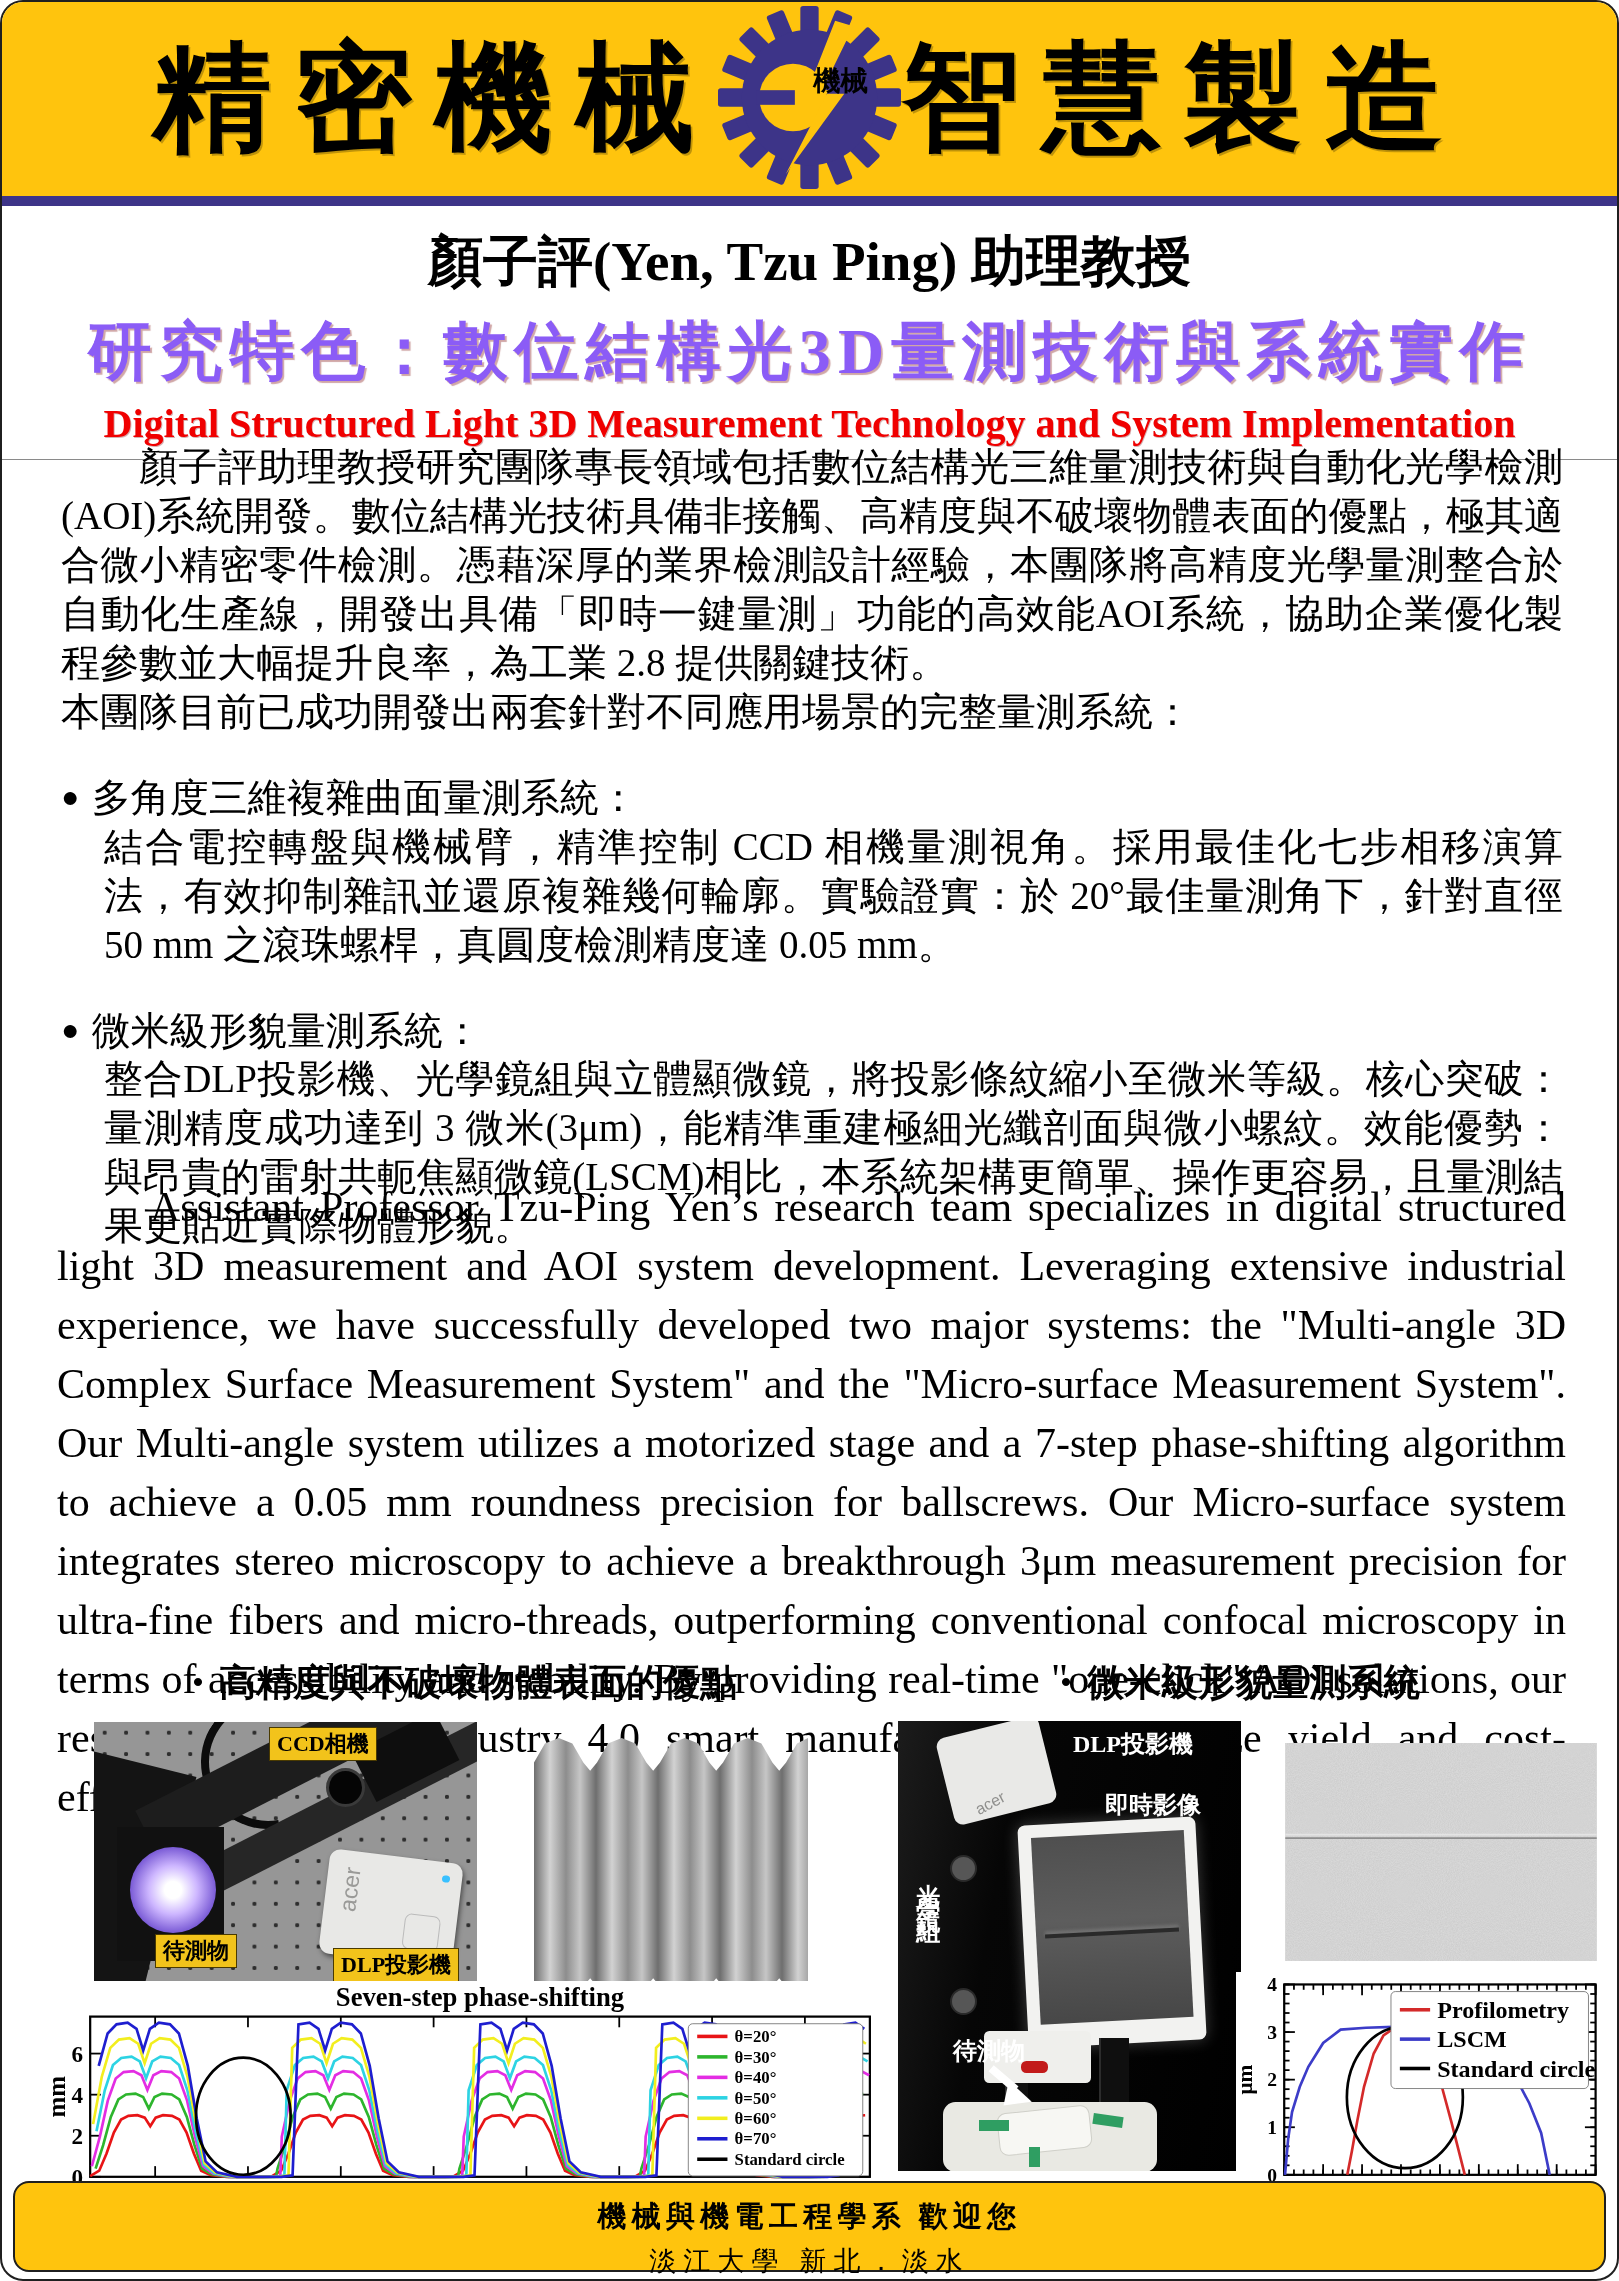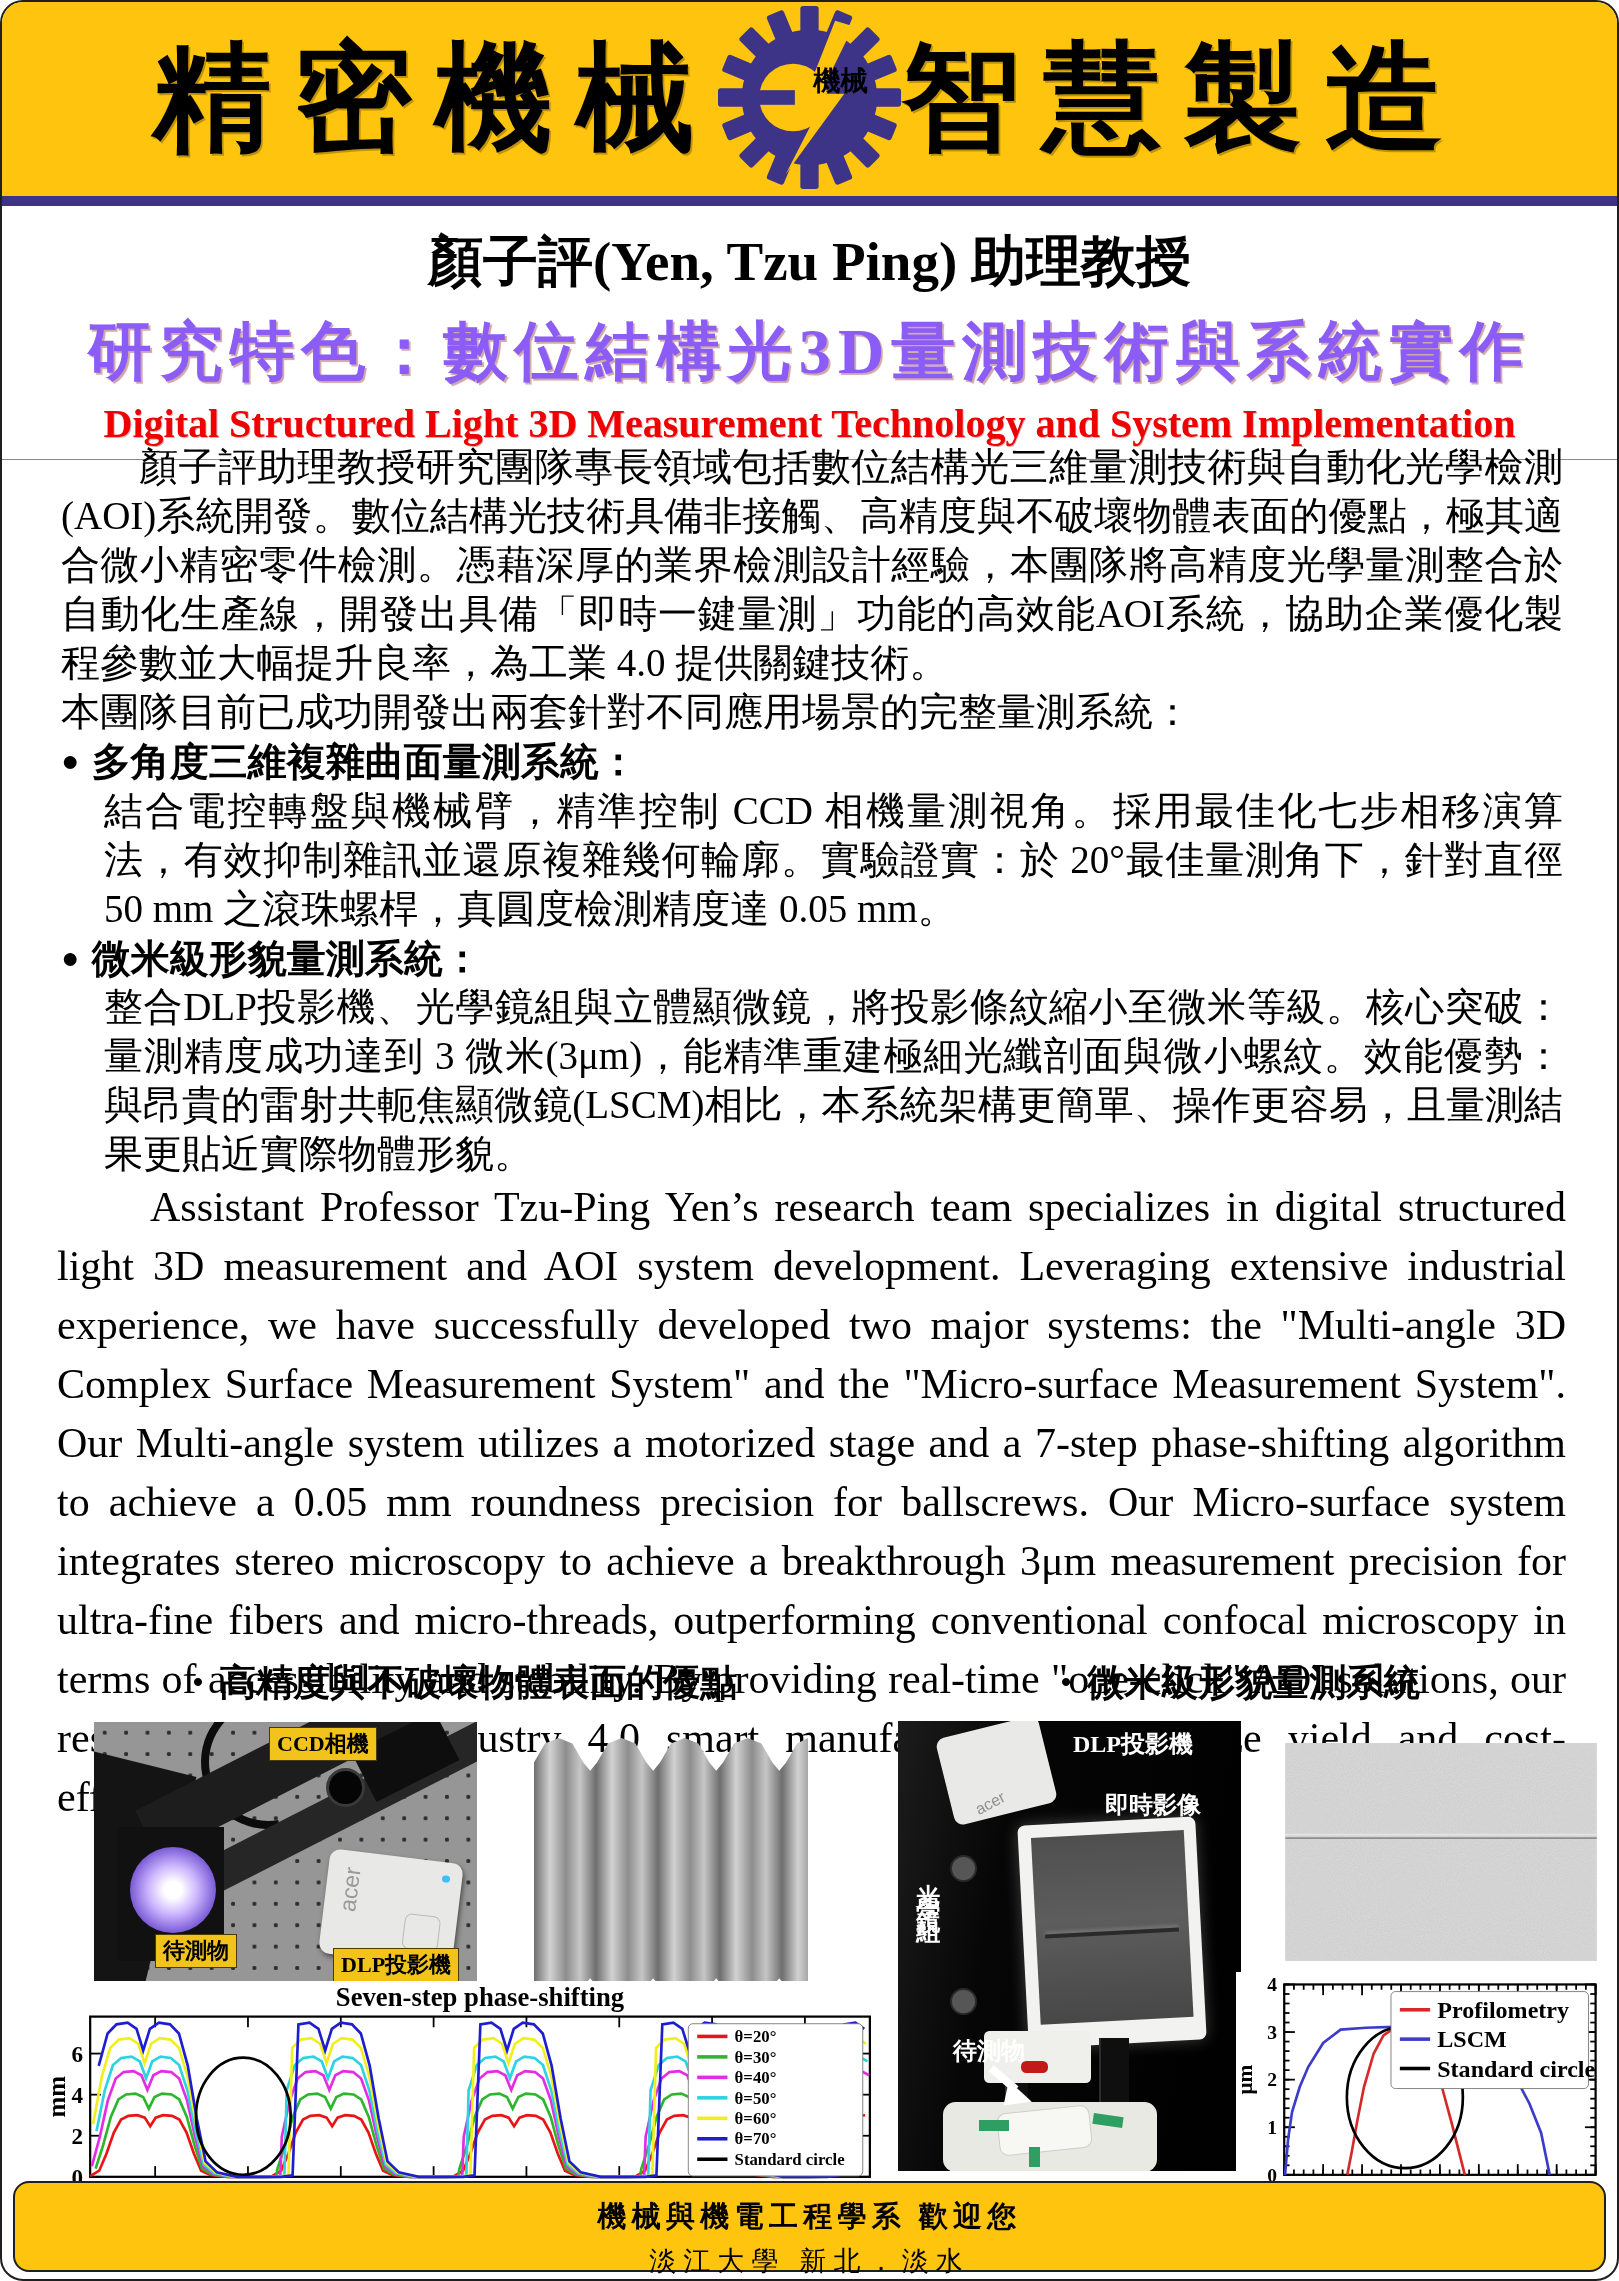--- a/index.html
+++ b/index.html
@@ -19,21 +19,21 @@
     text-shadow:1.8px 1.8px 0.9px rgba(120,0,0,.35);}
   .research-en{font-size:40px;font-weight:bold;color:#F00000;margin-top:5.3px;letter-spacing:0;
     text-shadow:0.9px 0.9px 0 rgba(120,0,0,.3);}
   .title-divider{margin:12.5px 0 0 0;border:none;border-top:1.8px solid #8a8a8a;}
   
   .zh-body{position:absolute;left:59px;top:440px;width:1502px;font-size:39px;line-height:49px;
     text-align:justify;}
   .zh-body p{margin:0;}
   .zh-p1{text-indent:78px;}
   .zh-bullet{margin:0;}
-  .zh-bullet .bt{font-weight:bold;}
+  .zh-bullet .bt{font-weight:normal;margin-top:36px;}
   .zh-bullet .bmark{font-size:30px;vertical-align:3.6px;padding-right:12.5px;}
   .zh-bullet .btext{padding-left:43px;text-align:justify;}
   
   .en-body{position:absolute;left:55px;top:1176px;width:1509px;font-size:42px;line-height:59px;
     text-align:justify;text-indent:93px;}
   
   .figures{position:absolute;left:0;top:1656px;width:100%;height:575px;}
   .figcap{position:absolute;top:0;font-size:37px;font-weight:bold;text-align:center;}
   .figcap .cb{font-size:30px;padding-right:16px;vertical-align:2.7px;}
   .cap-left{left:53px;width:820px;}
@@ -132,21 +132,21 @@
   <div class="purple-bar"></div>
 
   <section class="titles">
     <div class="prof-title">顏子評(Yen, Tzu Ping) 助理教授</div>
     <div class="research-zh">研究特色：數位結構光3D量測技術與系統實作</div>
     <div class="research-en">Digital Structured Light 3D Measurement Technology and System Implementation</div>
     <hr class="title-divider">
   </section>
 
   <section class="zh-body">
-    <p class="zh-p1">顏子評助理教授研究團隊專長領域包括數位結構光三維量測技術與自動化光學檢測(AOI)系統開發。數位結構光技術具備非接觸、高精度與不破壞物體表面的優點，極其適合微小精密零件檢測。憑藉深厚的業界檢測設計經驗，本團隊將高精度光學量測整合於自動化生產線，開發出具備「即時一鍵量測」功能的高效能AOI系統，協助企業優化製程參數並大幅提升良率，為工業 4.0 提供關鍵技術。</p>
+    <p class="zh-p1">顏子評助理教授研究團隊專長領域包括數位結構光三維量測技術與自動化光學檢測(AOI)系統開發。數位結構光技術具備非接觸、高精度與不破壞物體表面的優點，極其適合微小精密零件檢測。憑藉深厚的業界檢測設計經驗，本團隊將高精度光學量測整合於自動化生產線，開發出具備「即時一鍵量測」功能的高效能AOI系統，協助企業優化製程參數並大幅提升良率，為工業 2.8 提供關鍵技術。</p>
     <p>本團隊目前已成功開發出兩套針對不同應用場景的完整量測系統：</p>
     <div class="zh-bullet">
       <div class="bt"><span class="bmark">●</span><span>多角度三維複雜曲面量測系統：</span></div>
       <div class="btext">結合電控轉盤與機械臂，精準控制 CCD 相機量測視角。採用最佳化七步相移演算法，有效抑制雜訊並還原複雜幾何輪廓。實驗證實：於 20°最佳量測角下，針對直徑 50 mm 之滾珠螺桿，真圓度檢測精度達 0.05 mm。</div>
     </div>
     <div class="zh-bullet">
       <div class="bt"><span class="bmark">●</span><span>微米級形貌量測系統：</span></div>
       <div class="btext">整合DLP投影機、光學鏡組與立體顯微鏡，將投影條紋縮小至微米等級。核心突破：量測精度成功達到 3 微米(3μm)，能精準重建極細光纖剖面與微小螺紋。效能優勢：與昂貴的雷射共軛焦顯微鏡(LSCM)相比，本系統架構更簡單、操作更容易，且量測結果更貼近實際物體形貌。</div>
     </div>
   </section>

